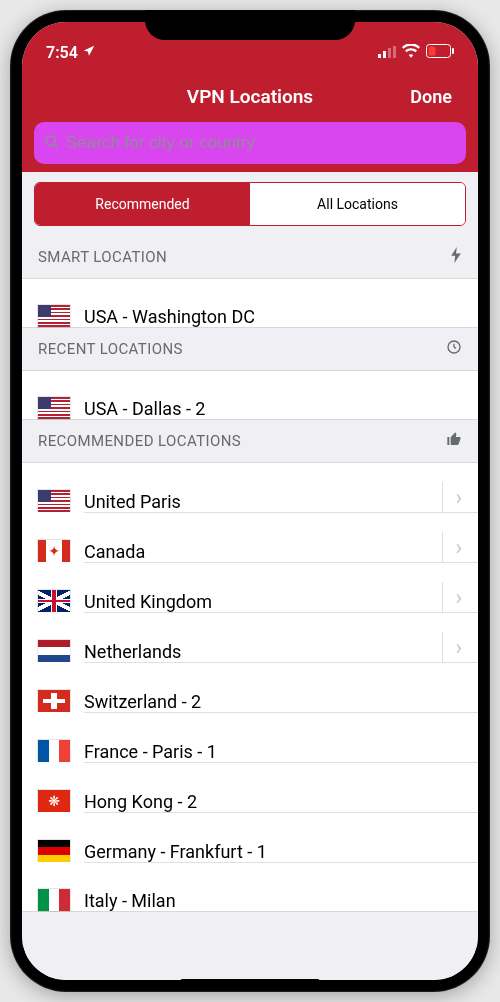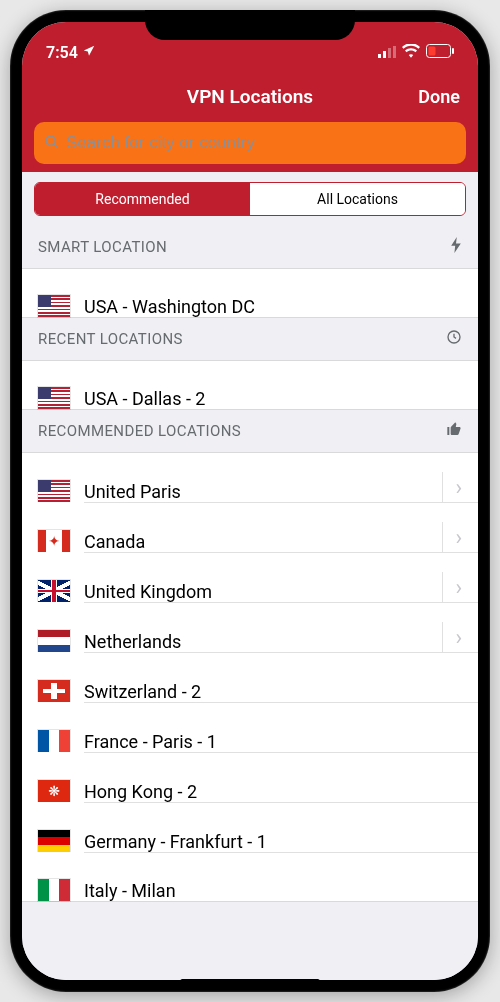--- a/index.html
+++ b/index.html
@@ -71,31 +71,31 @@
     color: #fff;
     height: 52px;
     display: flex;
     align-items: center;
     justify-content: center;
     position: relative;
   }
   .nav-title { font-size: 19px; font-weight: 600; }
   .nav-done {
     position: absolute;
-    right: 18px;
+    right: 26px;
     font-size: 18px;
     font-weight: 600;
     cursor: pointer;
   }
   .search-wrap {
     background: #bf1e2e;
     padding: 0 12px 8px;
   }
   .search-box {
-    background: #f97316;
+    background: #d946ef;
     border-radius: 10px;
     height: 42px;
     display: flex;
     align-items: center;
     padding: 0 10px;
     gap: 6px;
   }
   .search-icon { color: #8e8e93; font-size: 18px; }
   .search-input {
     border: none;
@@ -108,21 +108,21 @@
   .search-input::placeholder { color: #8e8e93; }
   .segmented-wrap {
     background: #efeff4;
     padding: 10px 12px;
   }
   .segmented {
     display: flex;
     border: 1.5px solid #bf1e2e;
     border-radius: 6px;
     overflow: hidden;
-    height: 34px;
+    height: 44px;
   }
   .segment {
     flex: 1;
     display: flex;
     align-items: center;
     justify-content: center;
     font-size: 14px;
     cursor: pointer;
   }
   .segment.active {

